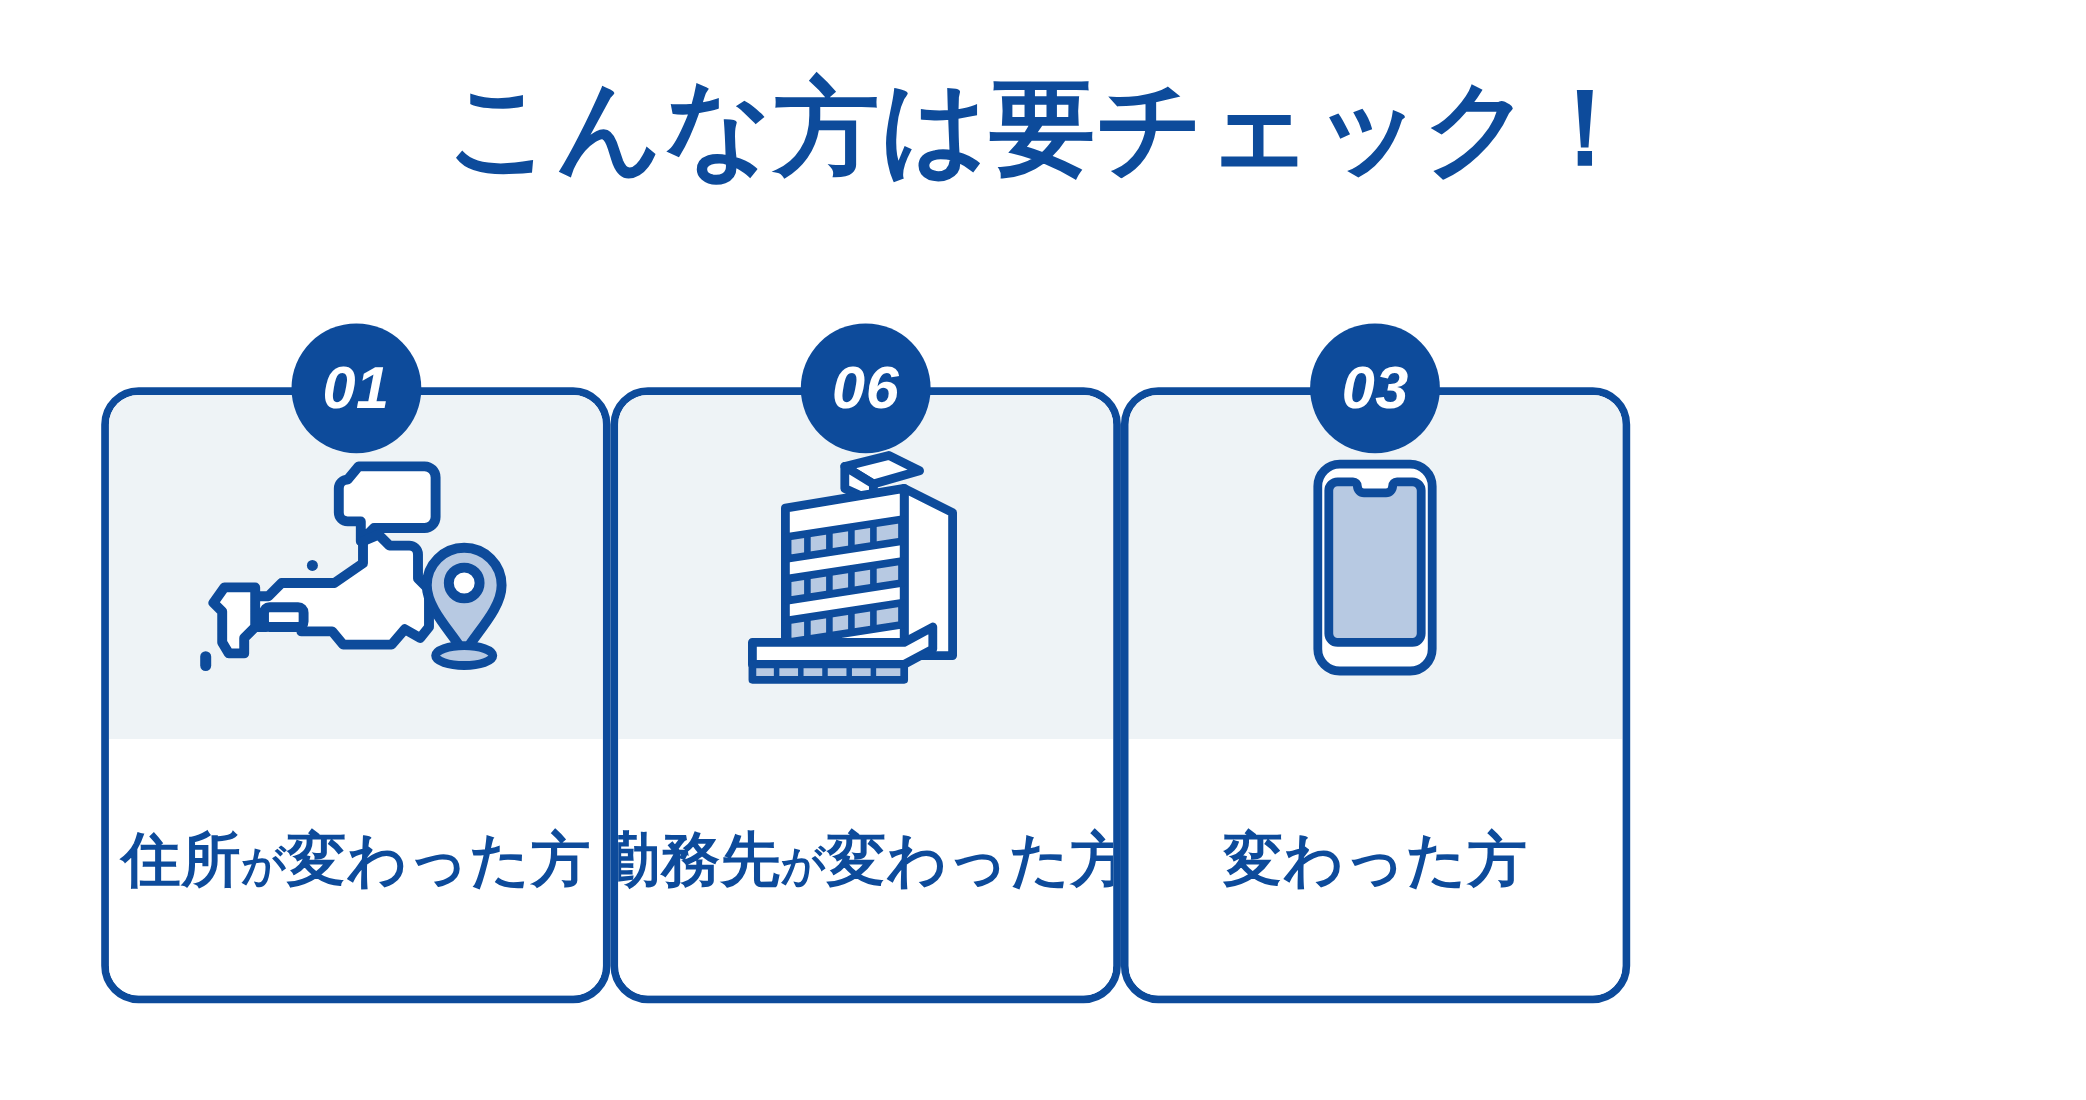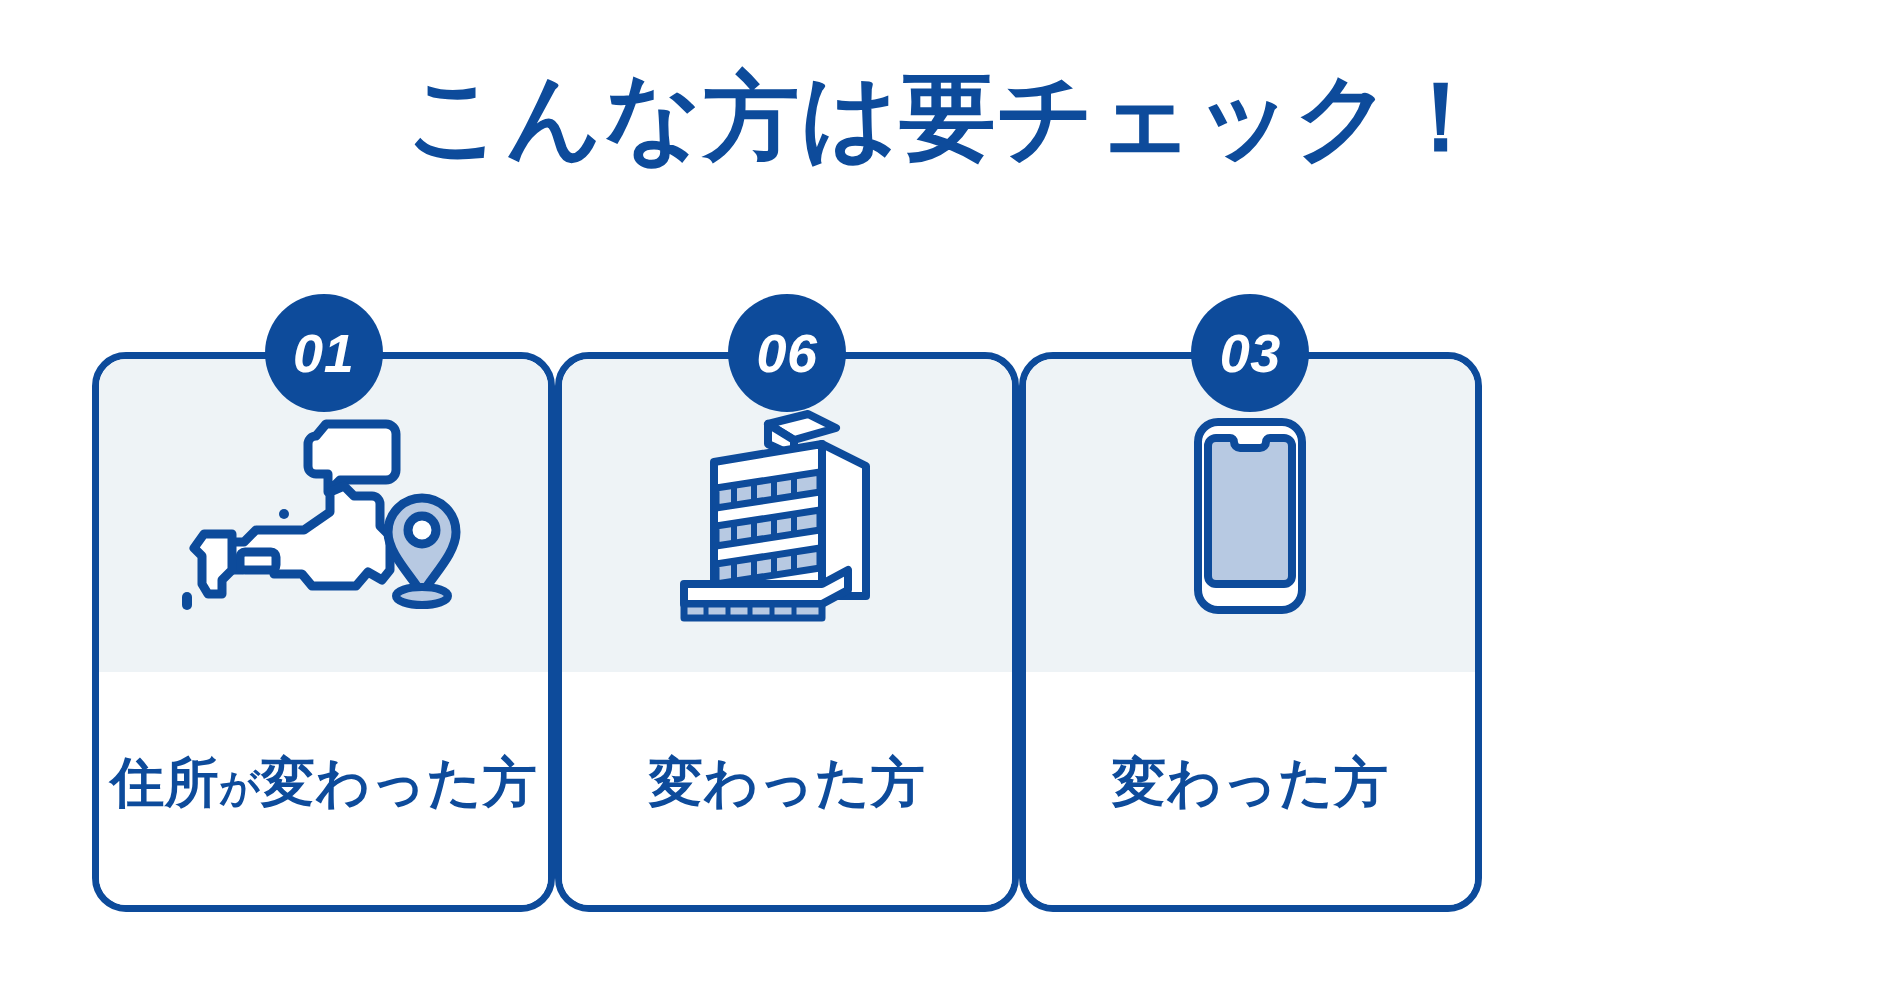--- a/index.html
+++ b/index.html
@@ -199,20 +199,23 @@
                 <line x1="34" y1="196" x2="34" y2="210"></line>
                   <line x1="56" y1="196" x2="56" y2="210"></line>
                 <line x1="78" y1="196" x2="78" y2="210"></line>
                   <line x1="100" y1="196" x2="100" y2="210"></line>
                 <line x1="122" y1="196" x2="122" y2="210"></line>
               </g>
             </svg>
           </span>
         </div>
         <div class="card-text-area">
+          <div class="card-label">
+            <span>勤務先</span><span class="particle">が</span>
+          </div>
           <div class="card-label">変わった方</div>
         </div>
       </div>
     </div>
 
     <div class="card">
       <div class="badge">03</div>
       <div class="card-inner">
         <div class="card-icon-area">
           <span>

